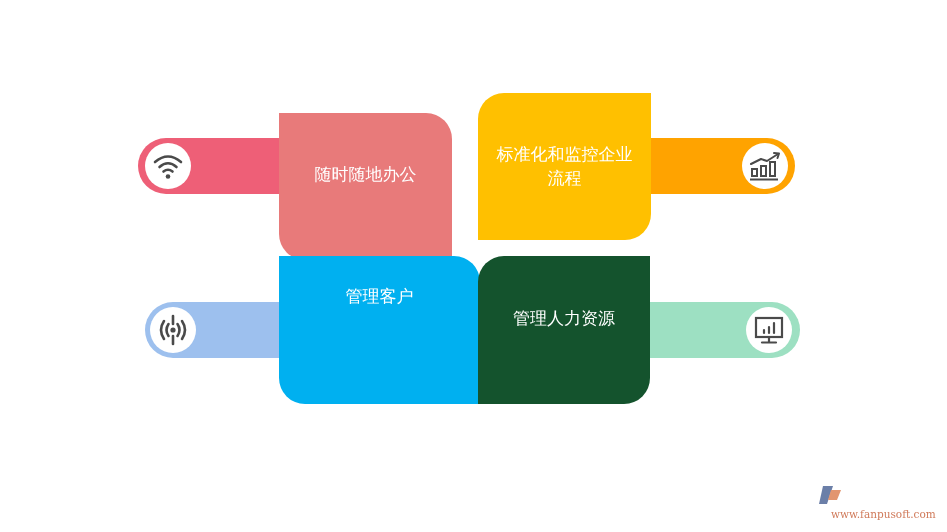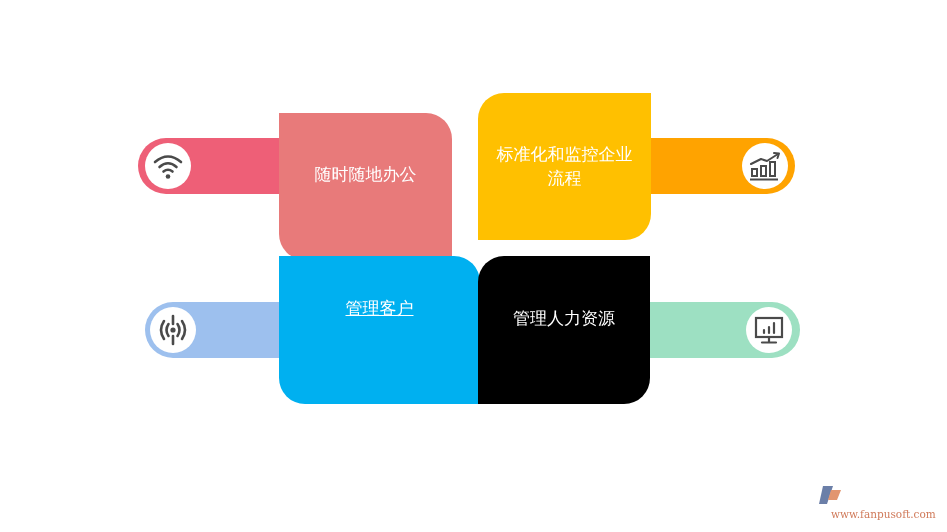--- a/index.html
+++ b/index.html
@@ -51,37 +51,37 @@
       <path d="M9 9 Q3 18 9 27" fill="none" stroke="#4a4a4a" stroke-width="2.6" stroke-linecap="round"></path>
       <path d="M13.5 12 Q9.5 18 13.5 24" fill="none" stroke="#4a4a4a" stroke-width="2.6" stroke-linecap="round"></path>
       <path d="M27 9 Q33 18 27 27" fill="none" stroke="#4a4a4a" stroke-width="2.6" stroke-linecap="round"></path>
       <path d="M22.5 12 Q26.5 18 22.5 24" fill="none" stroke="#4a4a4a" stroke-width="2.6" stroke-linecap="round"></path>
       <line x1="18" y1="4" x2="18" y2="12" stroke="#4a4a4a" stroke-width="2.6" stroke-linecap="round"></line>
       <line x1="18" y1="24" x2="18" y2="32" stroke="#4a4a4a" stroke-width="2.6" stroke-linecap="round"></line>
       <circle cx="18" cy="18" r="2.6" fill="#4a4a4a"></circle>
     </svg>
   </div>
 </div>
-<div class="box" style="left:279px; top:256px; width:201px; height:148px; background:#00b0f0; border-radius:0 26px 0 26px; padding-top:40px;text-decoration:underline;">
+<div class="box" style="left:279px; top:256px; width:201px; height:148px; background:#00b0f0; border-radius:0 26px 0 26px; padding-top:28px;">
   <span class="label">管理客户</span>
 </div>
 
 <div class="pill" style="left:630px; top:302px; width:170px; background:#9de0c2; border-radius:0 28px 28px 0;">
   <div class="circle" style="left:116px;">
     <svg width="34" height="34" viewBox="0 0 34 34">
       <rect x="4" y="5" width="26" height="19" fill="none" stroke="#4a4a4a" stroke-width="2.2"></rect>
       <line x1="17" y1="24" x2="17" y2="29" stroke="#4a4a4a" stroke-width="2.2"></line>
       <line x1="10" y1="29.5" x2="24" y2="29.5" stroke="#4a4a4a" stroke-width="2.2" stroke-linecap="round"></line>
       <line x1="12" y1="17" x2="12" y2="20" stroke="#4a4a4a" stroke-width="2.2" stroke-linecap="round"></line>
       <line x1="17" y1="14" x2="17" y2="20" stroke="#4a4a4a" stroke-width="2.2" stroke-linecap="round"></line>
       <line x1="22" y1="10" x2="22" y2="20" stroke="#4a4a4a" stroke-width="2.2" stroke-linecap="round"></line>
     </svg>
   </div>
 </div>
-<div class="box" style="left:478px; top:256px; width:172px; height:148px; background:#000000; border-radius:26px 0 26px 0; padding-top:50px;">
+<div class="box" style="left:478px; top:256px; width:172px; height:148px; background:#14532d; border-radius:26px 0 26px 0; padding-top:50px;">
   <span class="label">管理人力资源</span>
 </div>
 
 <div class="logo">
   <svg width="26" height="22" viewBox="0 0 26 22" style="position:absolute; left:0; top:0;">
     <path d="M6 2 L16 2 L10 20 L2 20 Z" fill="#6b7fa8"></path>
     <path d="M14 6 L24 6 L20 16 L11 16 Z" fill="#e2956f"></path>
   </svg>
   <span class="url">www.fanpusoft.com</span>
 </div>

